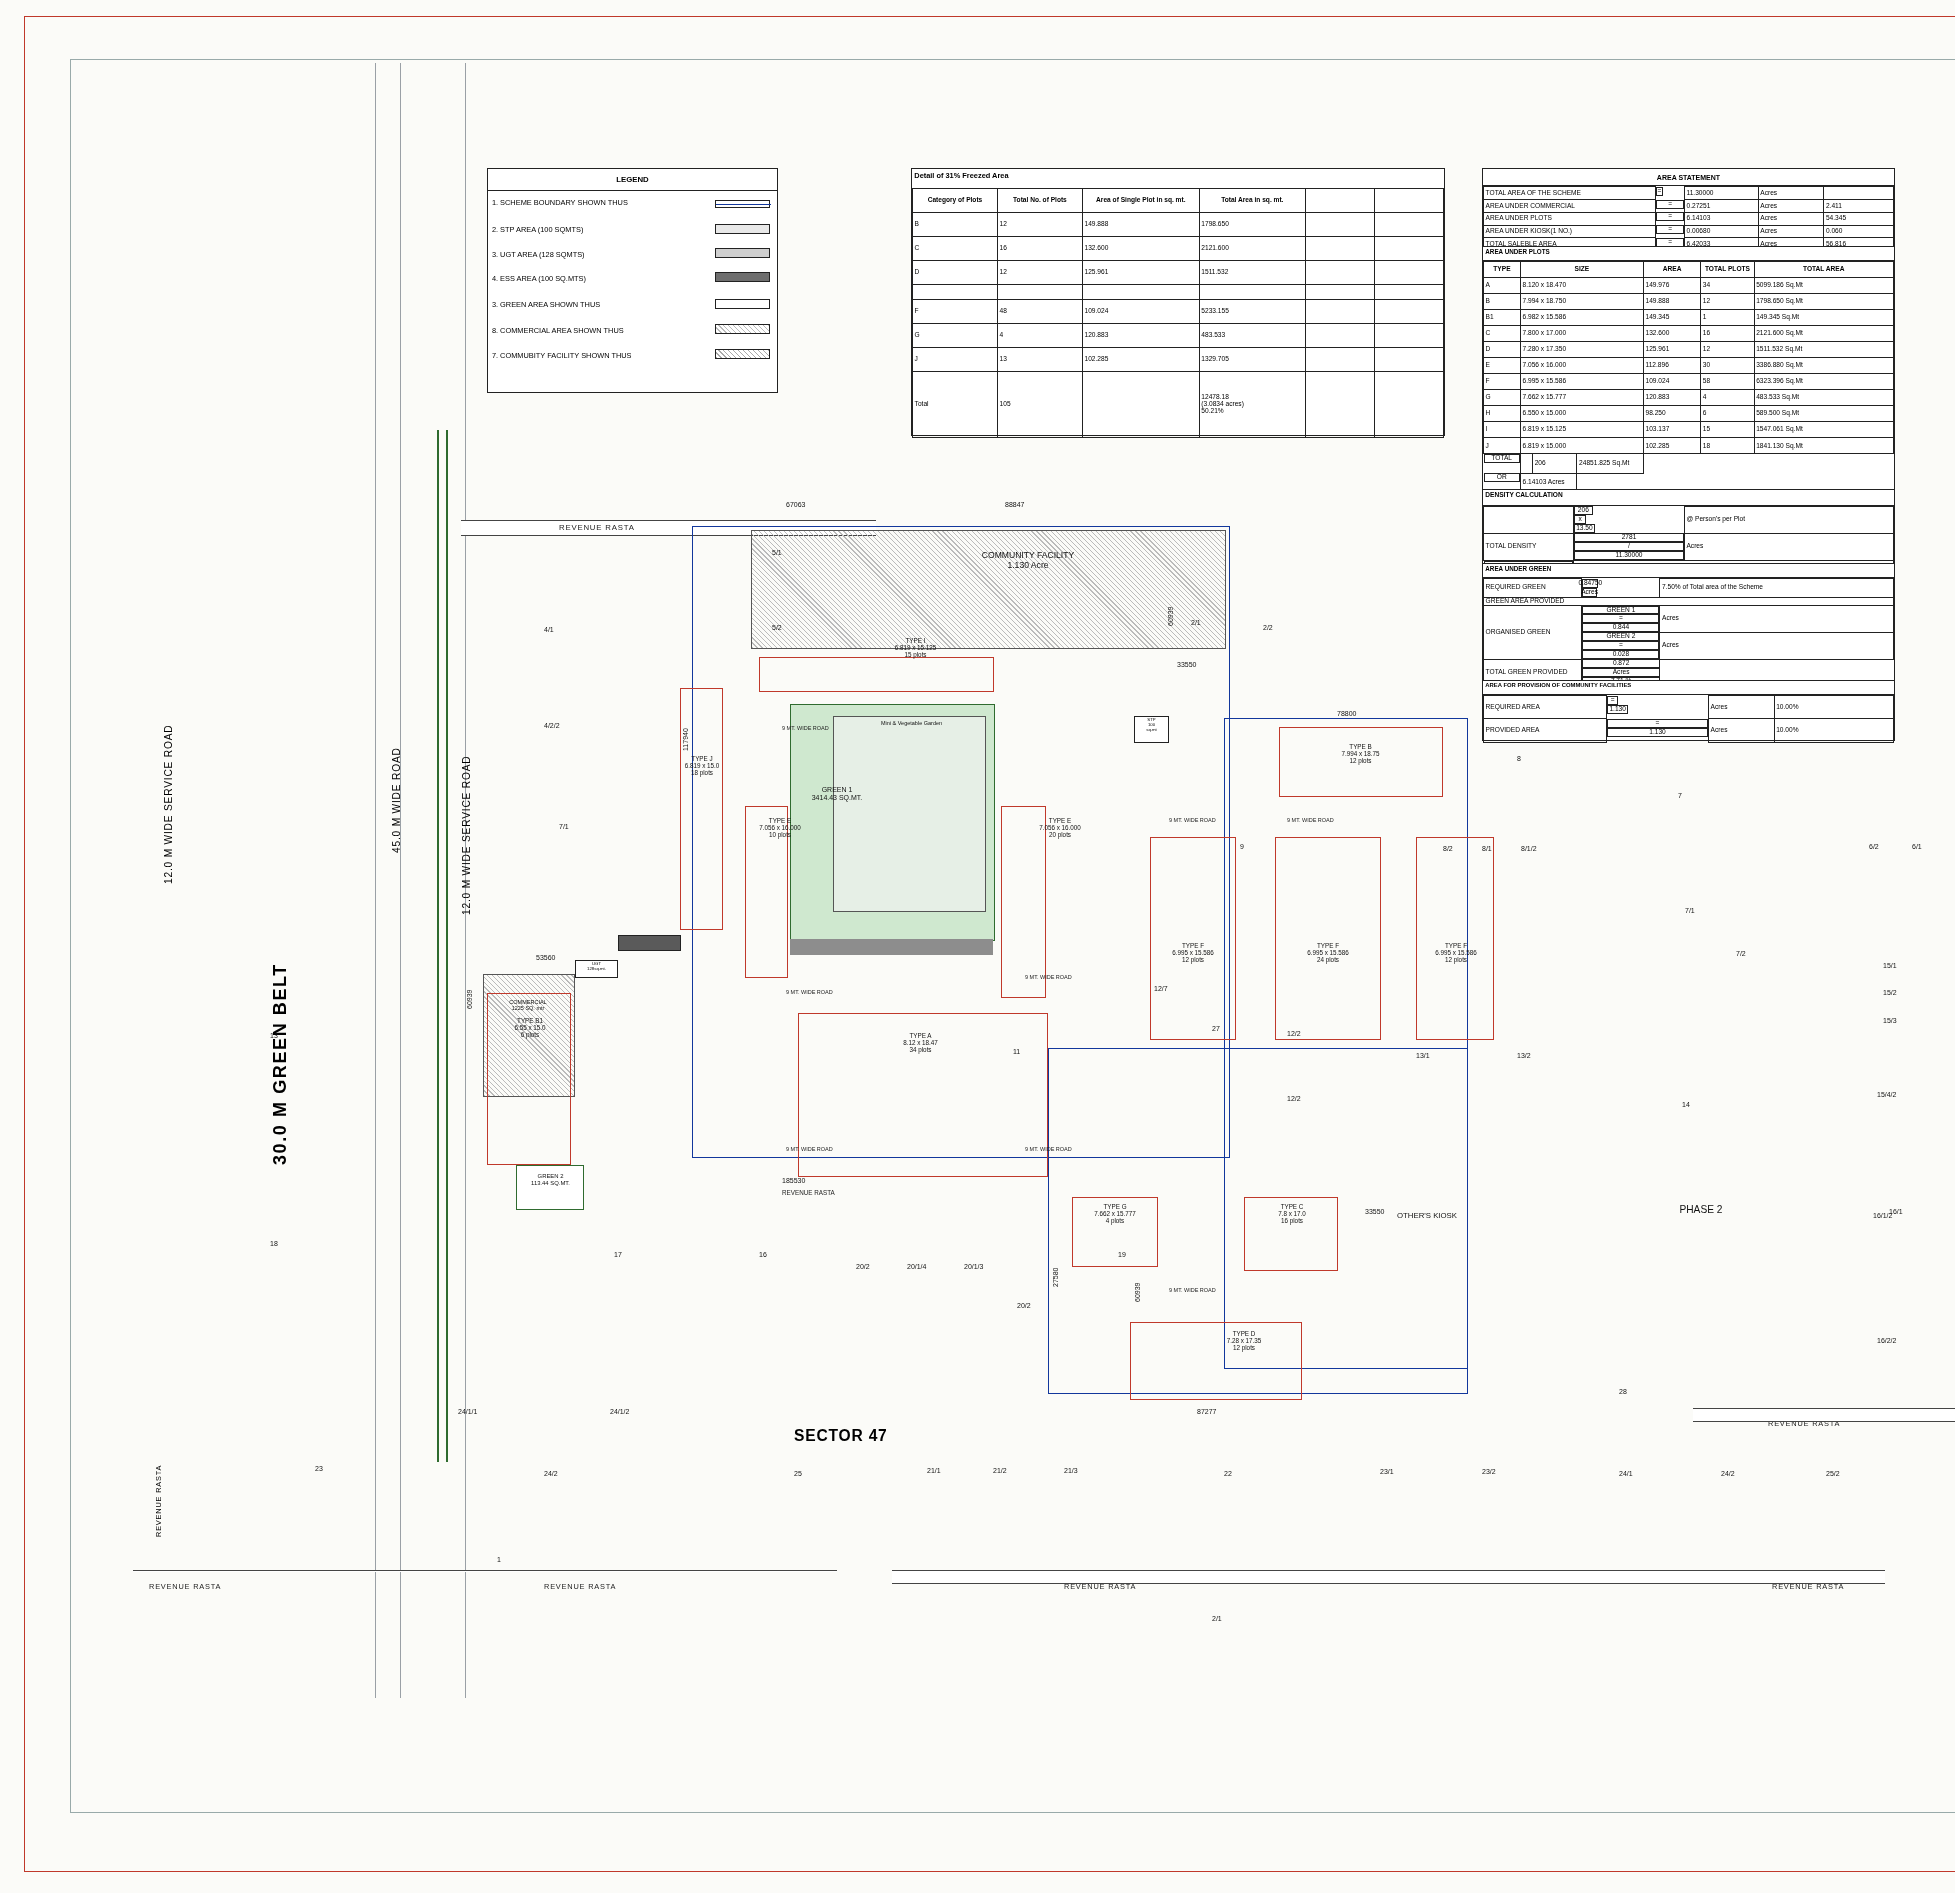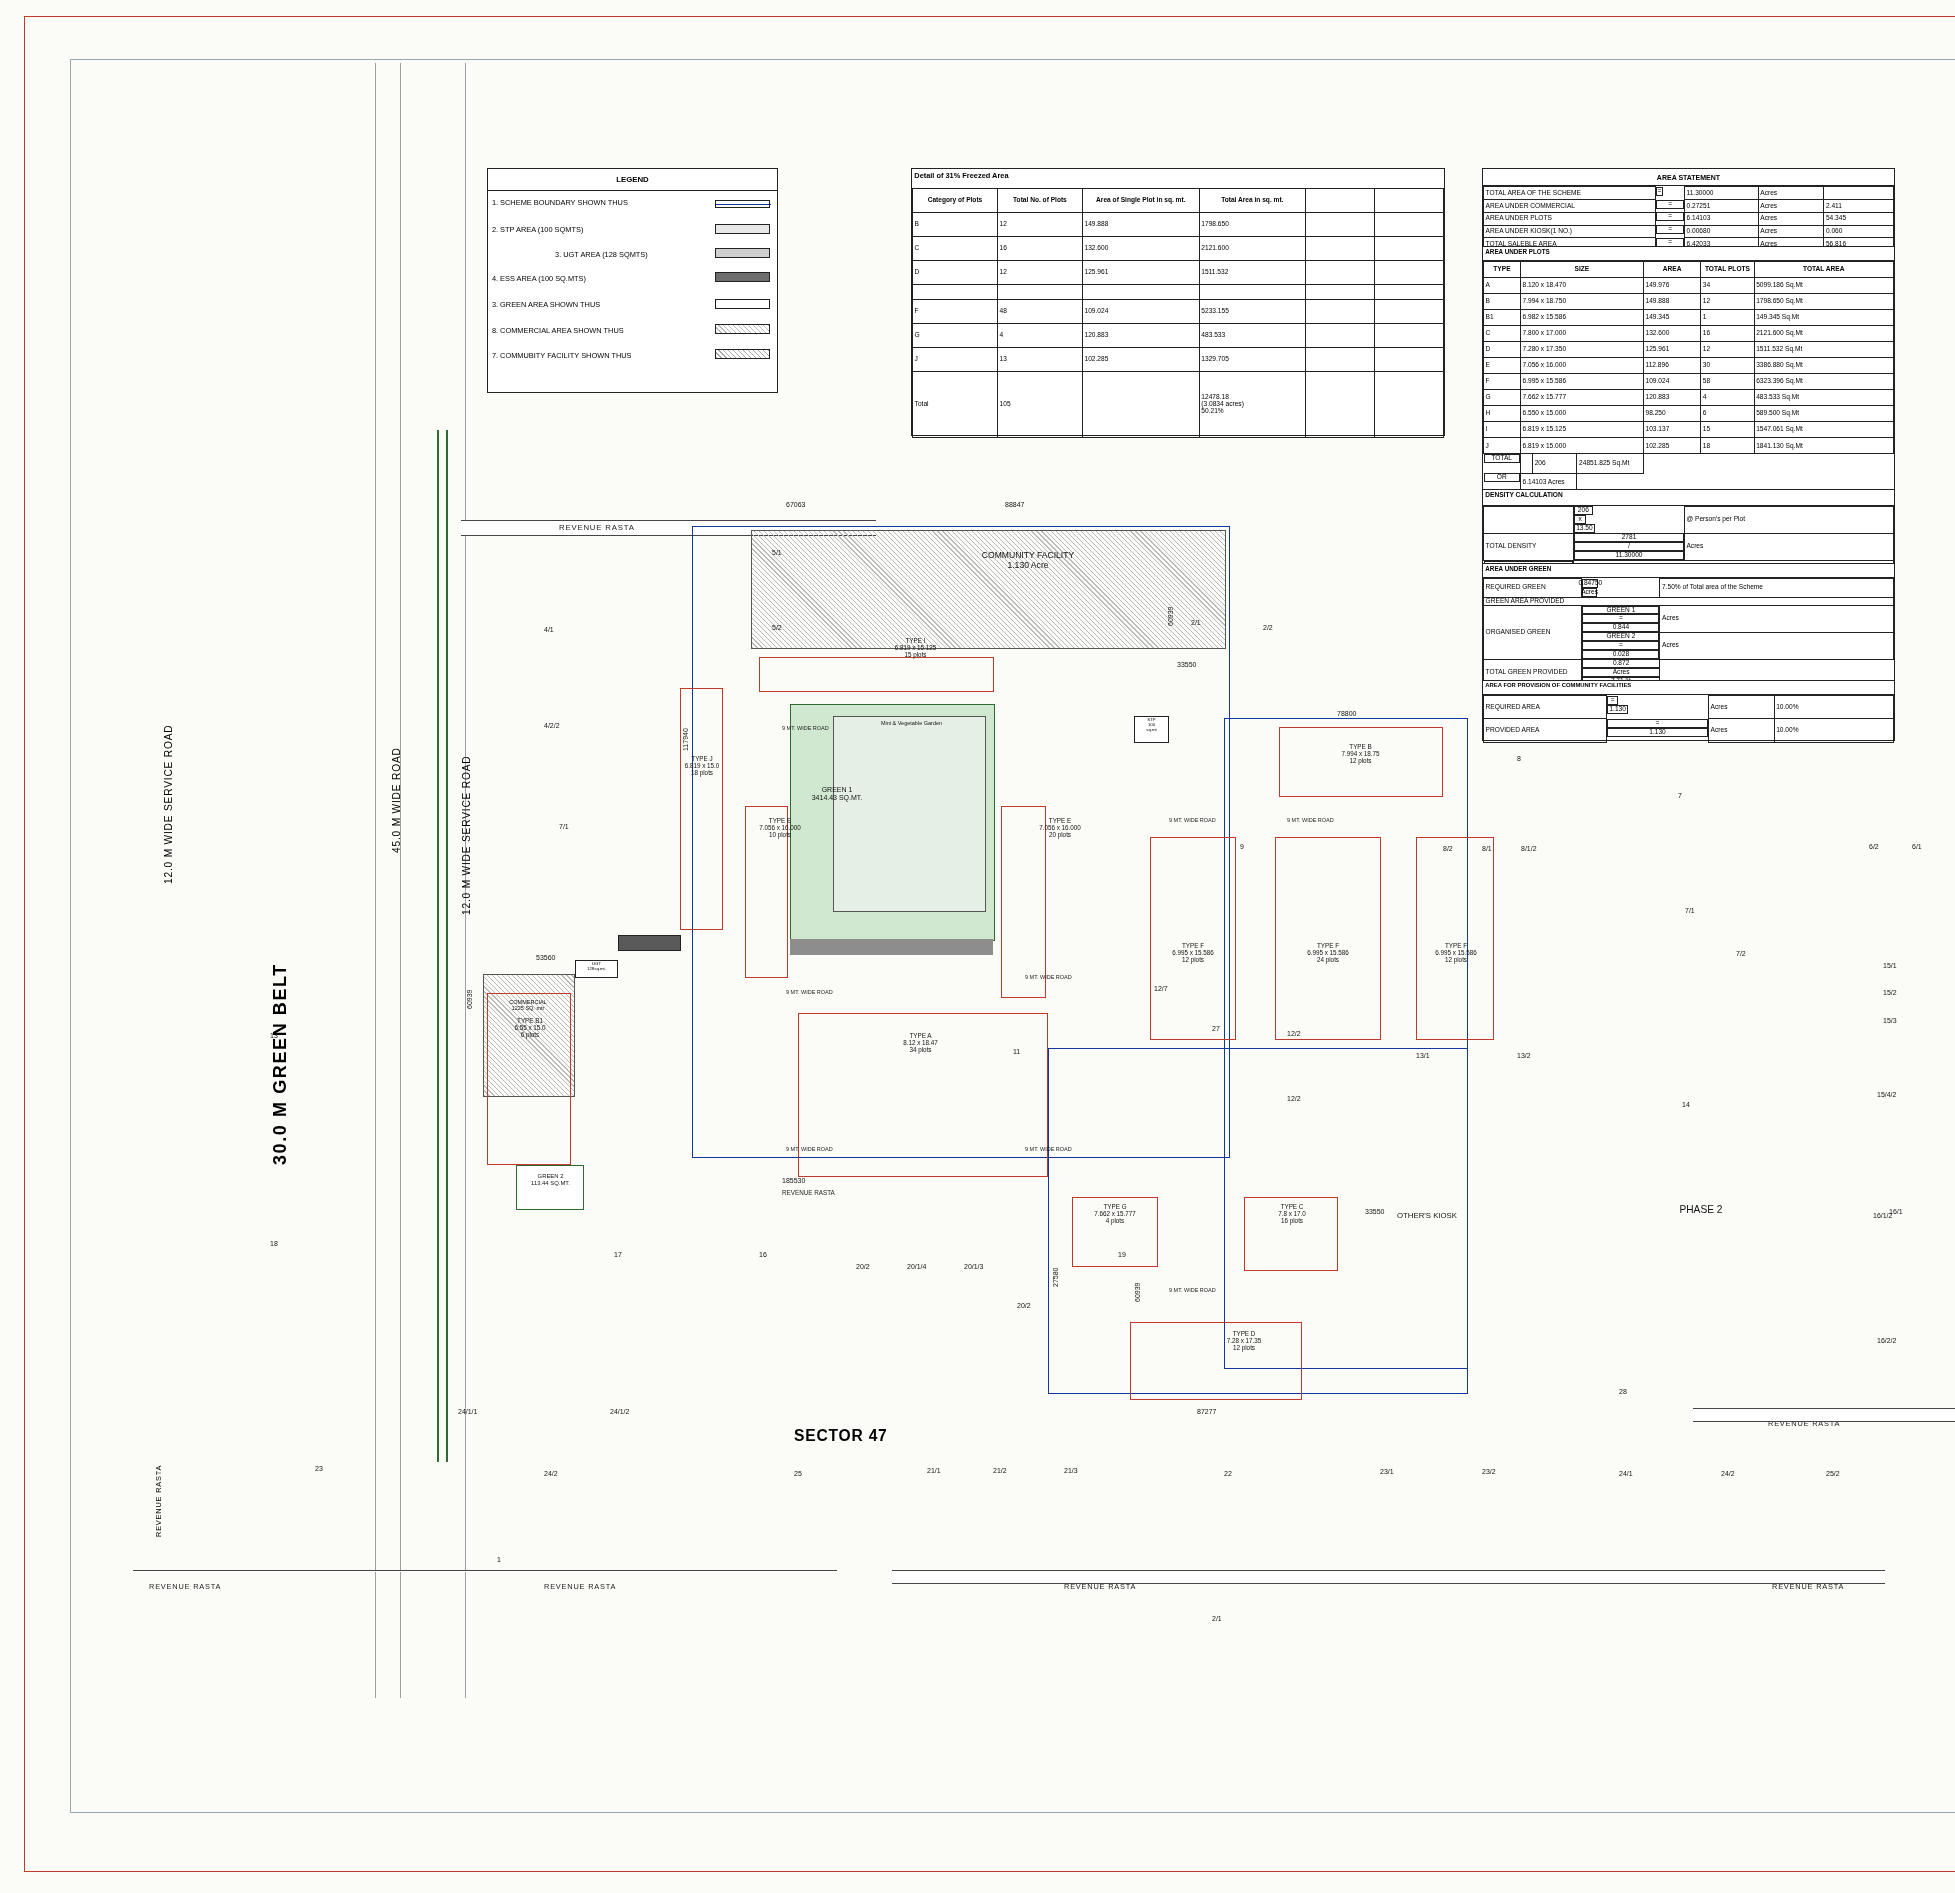--- a/index.html
+++ b/index.html
@@ -71,21 +71,21 @@
         </div>
       <div class="bx" style="left:227px;top:8.6px;width:55px;height:7.8px;border:0.4px solid #222;">
           <div style="position:absolute;left:0;top:3.5px;width:55px;height:0.8px;background:#12379c;"></div>
         </div>
 
       <div class="lft" style="left:3.9px;top:34px;position:absolute;width:219px;font-size:7.4px;">
           <span>2. STP AREA (100 SQMTS)</span>
         </div>
       <div class="bx" style="left:227px;top:33px;width:55px;height:10.2px;border:0.4px solid #222;background:#e8e8e8;"></div>
 
-      <div class="lft" style="left:3.9px;top:59px;position:absolute;width:219px;font-size:7.4px;justify-content:center;">
+      <div class="lft" style="left:3.9px;top:59px;position:absolute;width:219px;font-size:7.4px;">
           <span>3. UGT AREA (128 SQMTS)</span>
         </div>
       <div class="bx" style="left:227px;top:57px;width:55px;height:10.2px;border:0.4px solid #222;background:#cfcfcf;"></div>
 
       <div class="lft" style="left:3.9px;top:83px;position:absolute;width:219px;font-size:7.4px;">
           <span>4. ESS AREA (100 SQ.MTS)</span>
         </div>
       <div class="bx" style="left:227px;top:81px;width:55px;height:10.2px;border:0.4px solid #222;background:#6e6e6e;"></div>
 
       <div class="lft" style="left:3.9px;top:109px;position:absolute;width:219px;font-size:7.4px;">

